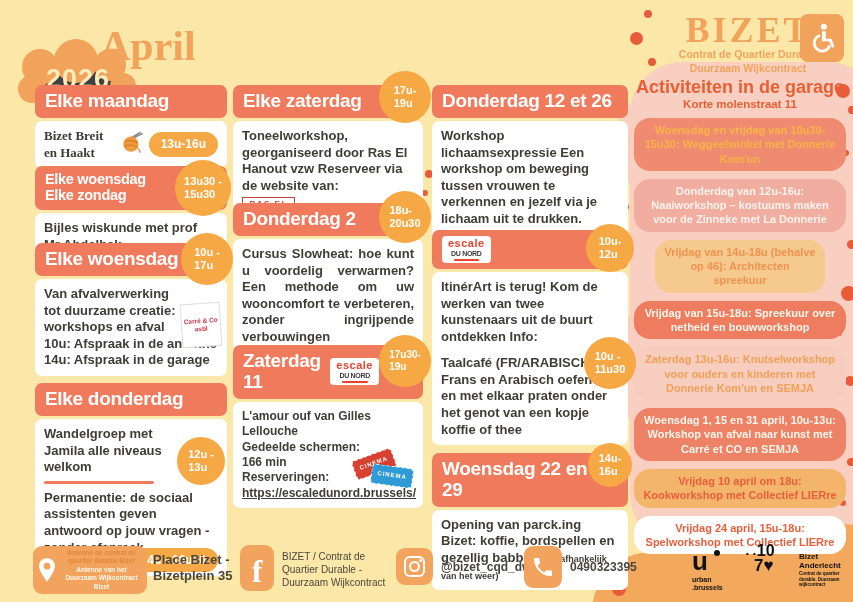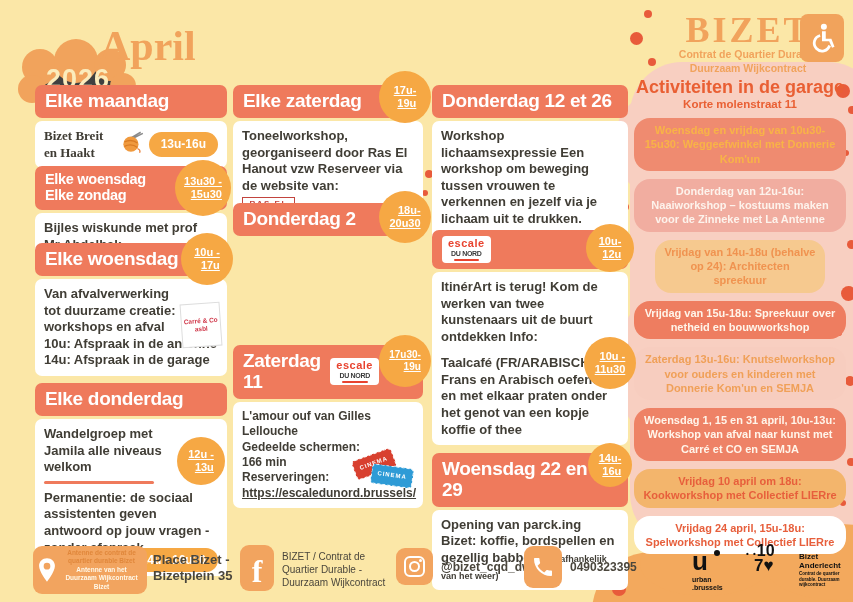--- a/index.html
+++ b/index.html
@@ -31,21 +31,21 @@
   
   .card { position:absolute; }
   .hdr { position:relative; background:#EF7A5C; color:#fff; font-weight:bold; font-size:19px; letter-spacing:-0.3px;
     padding:6px 10px; border-radius:7px; line-height:1.1; z-index:2; }
   .hdr.two { font-size:14.5px; }
   .hdr-flex { display:flex; align-items:center; gap:6px; }
   .bdy { position:relative; background:#fff; border-radius:7px; margin-top:3px; padding:7px 9px;
     color:#403D35; font-weight:bold; font-size:13px; line-height:1.28; z-index:1; }
   .time-circle { position:absolute; width:52px; height:52px; background:#F6A844; border-radius:50%; color:#fff;
     font-weight:bold; font-size:11px; line-height:1.2; display:flex; align-items:center; justify-content:center;
-    text-align:right; white-space:pre-line; z-index:3;text-decoration:underline; }
+    text-align:left; white-space:pre-line; z-index:3; }
   .time-pill { background:#F6A844; color:#fff; font-weight:bold; font-size:12px; border-radius:15px; padding:5px 12px; white-space:nowrap; }
   .divider { width:110px; height:3px; background:#EF7A5C; margin:5px 0 6px; border-radius:2px; }
   .justify { text-align:justify; }
   .link { text-decoration:underline; }
   .note { font-size:9px; }
 
   #card-monday { left:35px; top:85px; width:192px; }
   #card-monday .bdy { display:flex; align-items:center; gap:4px; }
   #card-wedsun { left:35px; top:166px; width:192px; }
   #card-wednesday { left:35px; top:243px; width:192px; }
@@ -236,20 +236,30 @@
         <span>RAS EL</span><br>
         <span>HANOUT</span>
       </div>
     </div>
   </div>
 
   <div class="card" id="card-thursday2">
     <div class="hdr">Donderdag 2</div>
     <div class="time-circle" style="right:-8px;top:-12px;">18u-
 20u30</div>
+    <div class="bdy justify" style="padding-bottom:26px;">
+      <span>Cursus Slowheat: hoe kunt u voordelig verwarmen? Een methode om uw wooncomfort te verbeteren, zonder ingrijpende verbouwingen</span>
+      <span class="habitat">
+        <svg width="30" height="22" viewBox="0 0 30 22">
+          <path d="M3 19 L15 5 L27 19" fill="none" stroke="#6b6b6b" stroke-width="2"></path>
+          <path d="M9 19 L15 12 L21 19" fill="none" stroke="#9b9b9b" stroke-width="1.5"></path>
+          <circle cx="22" cy="7" r="2" fill="#E8A13C"></circle>
+        </svg>
+      </span>
+    </div>
   </div>
 
   <div class="card" id="card-saturday11">
     <div class="hdr hdr-flex" style="padding-right:44px;">
       <span>Zaterdag 11</span>
       <span class="escale">
         <span class="e1">escale</span>
         <span class="e2">DU NORD</span>
         <span class="e3"></span>
       </span>
@@ -298,22 +308,22 @@
     <div class="bdy">
       <span>Opening van parck.ing Bizet: koffie, bordspellen en gezellig babbelen!</span>
       <span class="note">(afhankelijk van het weer)</span>
     </div>
   </div>
 
   <div id="garage">
     <div class="garage-title">Activiteiten in de garage</div>
     <div class="garage-sub">Korte molenstraat 11</div>
     <div class="gi gi-0">Woensdag en vrijdag van 10u30-15u30: Weggeefwinkel met Donnerie Kom'un</div>
-    <div class="gi gi-1">Donderdag van 12u-16u: Naaiworkshop – kostuums maken voor de Zinneke met La Antenne</div>
-    <div class="gi gi-2">Vrijdag van 14u-18u (behalve op 24): Architecten spreekuur</div>
+    <div class="gi gi-1">Donderdag van 12u-16u: Naaiworkshop – kostuums maken voor de Zinneke met La Donnerie</div>
+    <div class="gi gi-2">Vrijdag van 14u-18u (behalve op 46): Architecten spreekuur</div>
     <div class="gi gi-3">Vrijdag van 15u-18u: Spreekuur over netheid en bouwworkshop</div>
     <div class="gi gi-4">Zaterdag 13u-16u: Knutselworkshop voor ouders en kinderen met Donnerie Kom'un en SEMJA</div>
     <div class="gi gi-5">Woensdag 1, 15 en 31 april, 10u-13u: Workshop van afval naar kunst met Carré et CO en SEMJA</div>
     <div class="gi gi-6">Vrijdag 10 april om 18u: Kookworkshop met Collectief LIERre</div>
     <div class="gi gi-7">Vrijdag 24 april, 15u-18u: Spelworkshop met Collectief LIERre</div>
   </div>
 
   <div id="footer">
     <div class="loc-badge">
       <svg width="20" height="26" viewBox="0 0 24 30">

